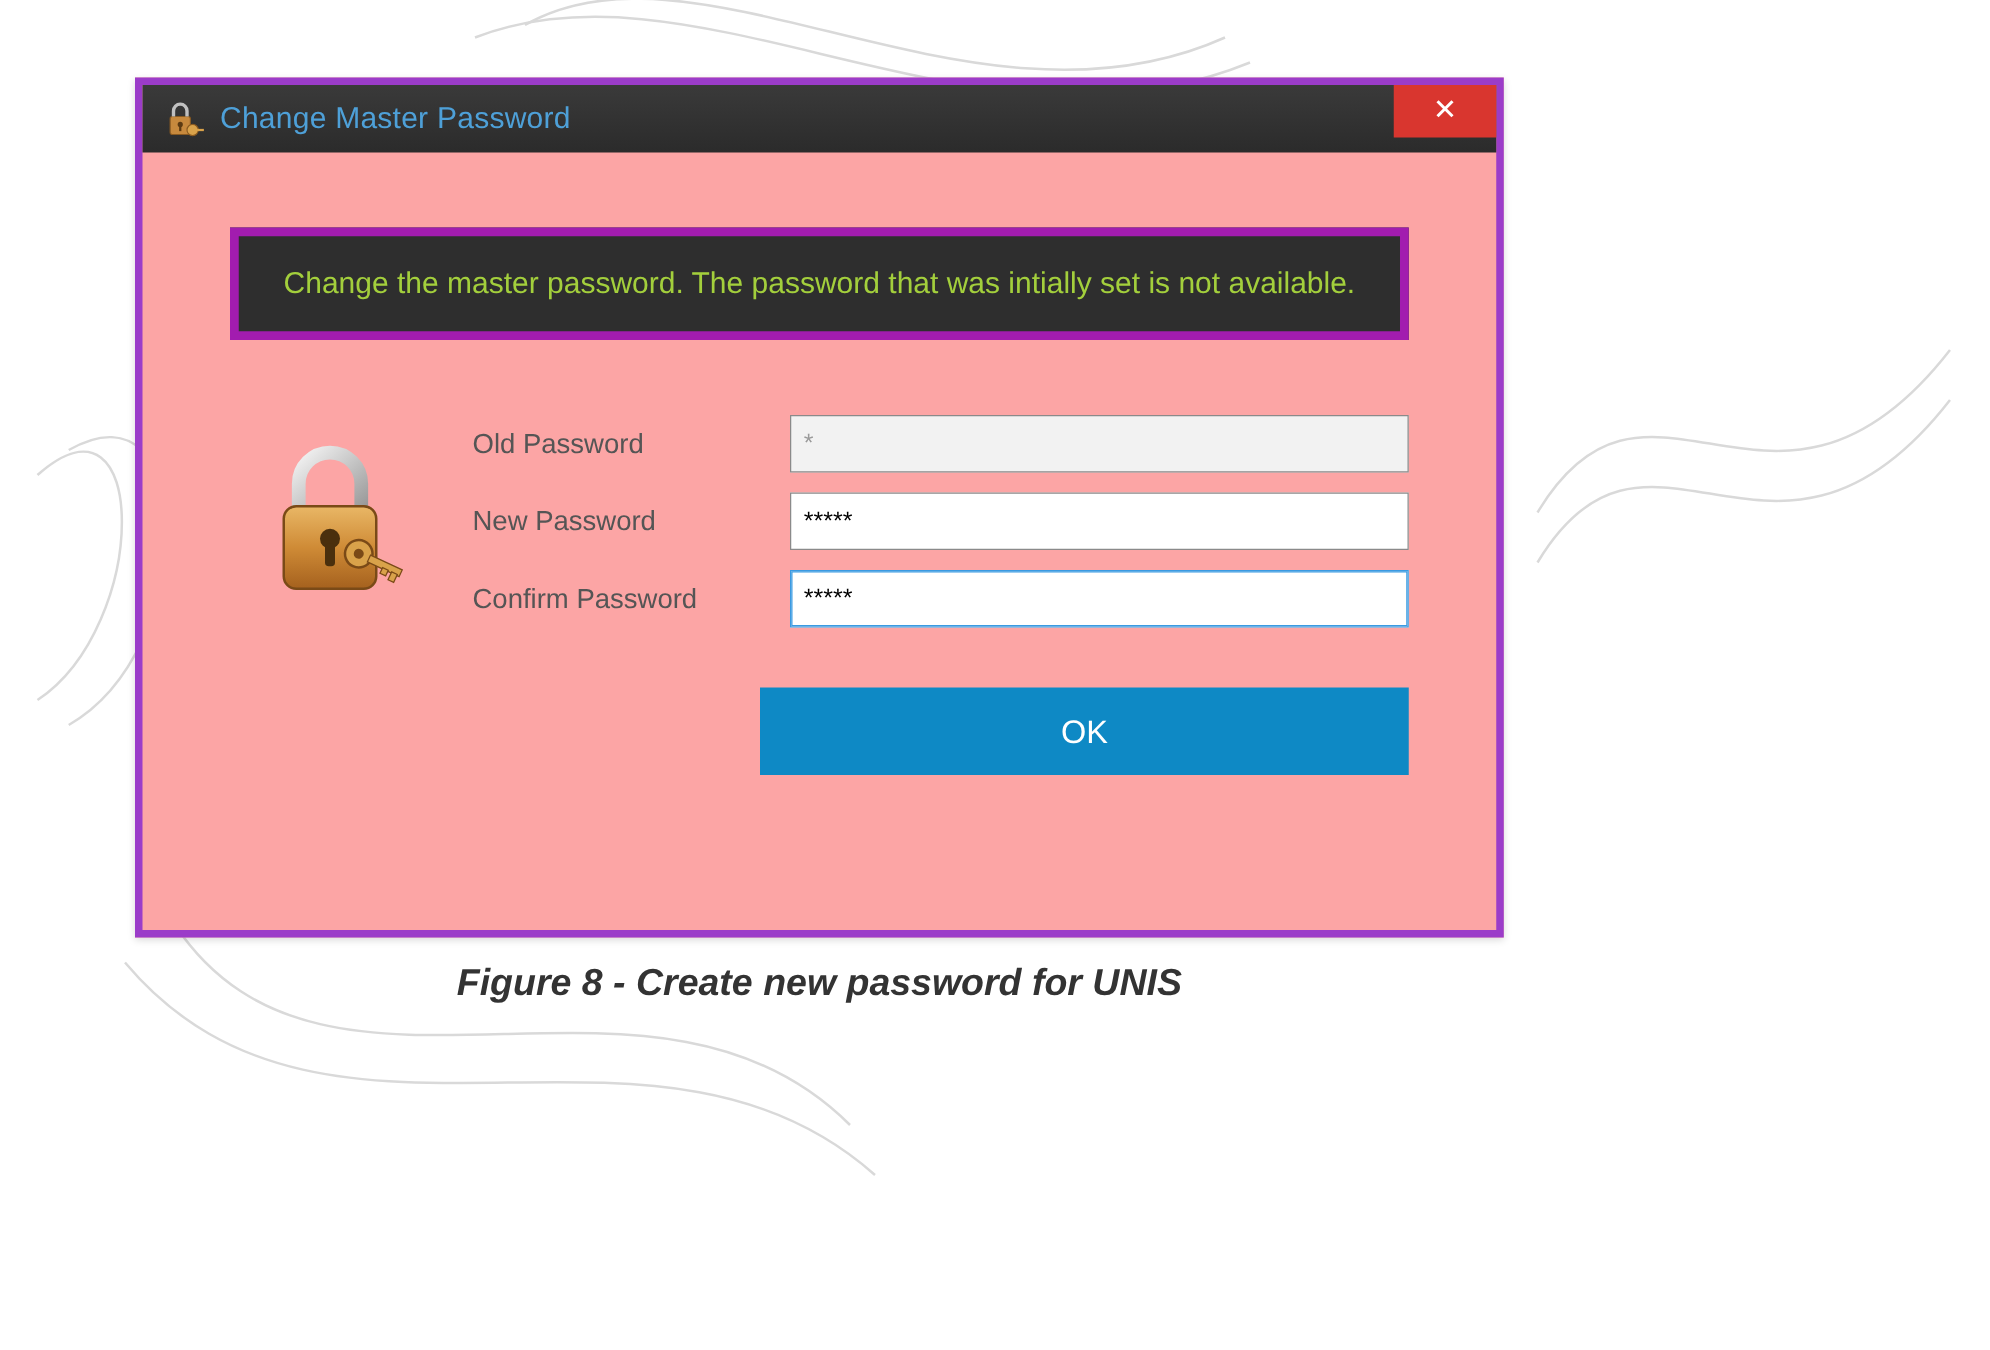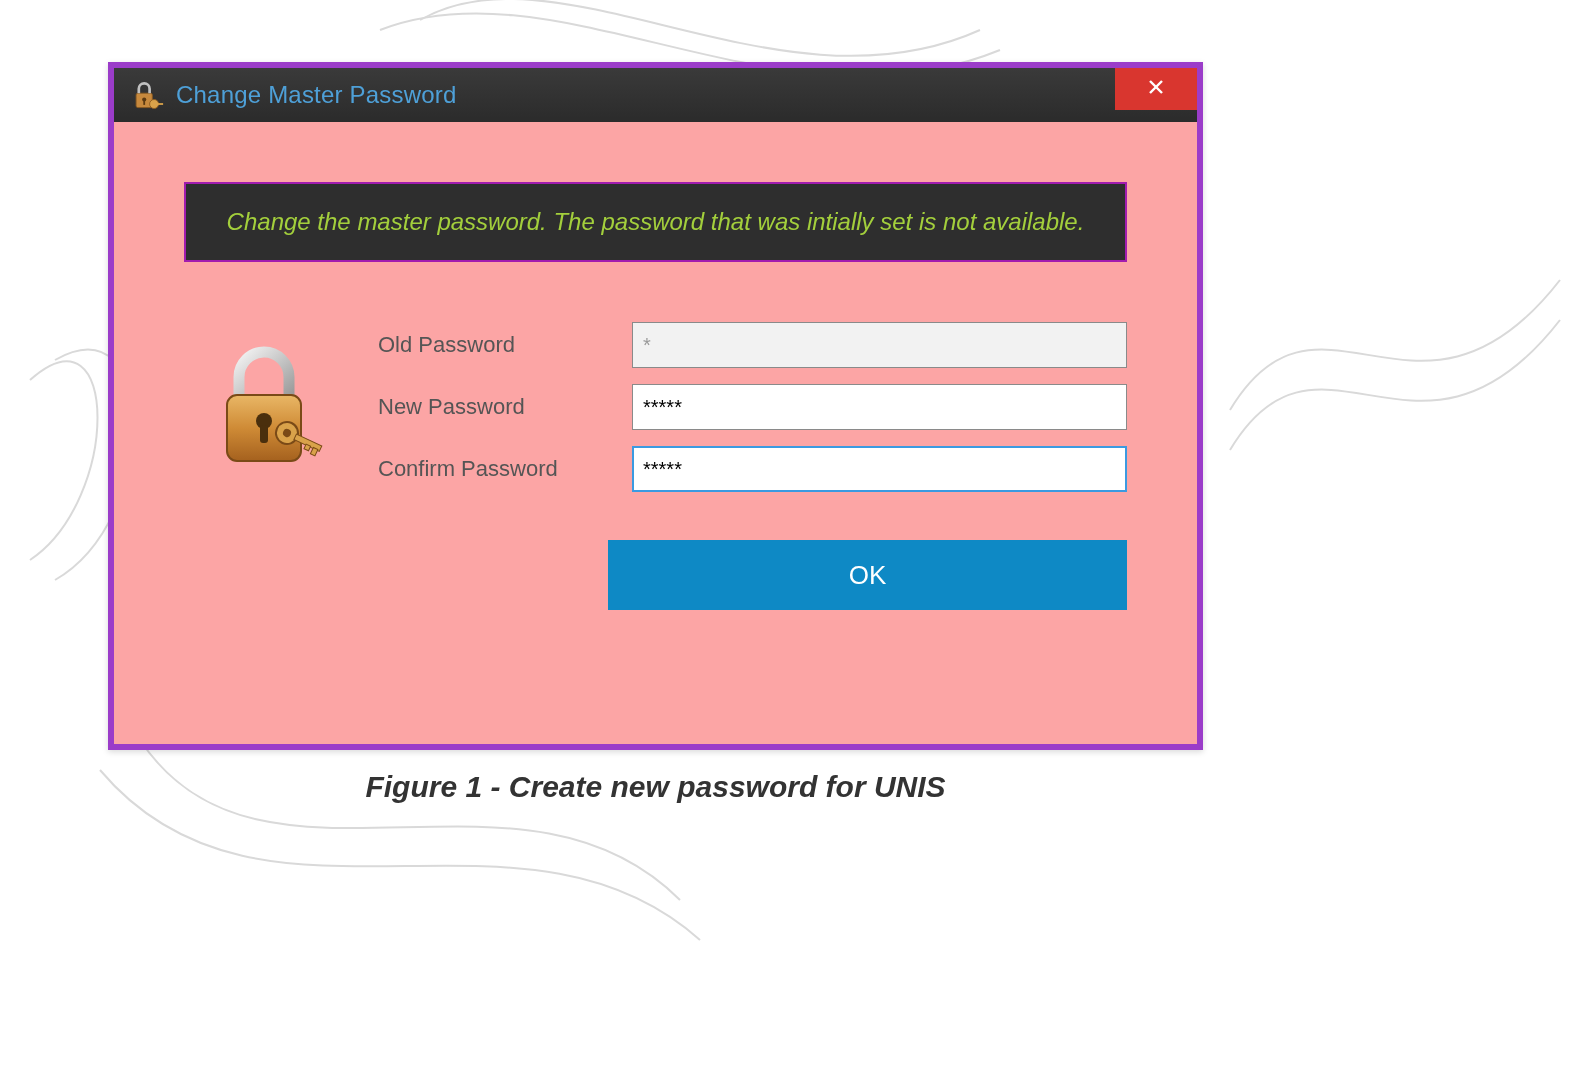--- a/index.html
+++ b/index.html
@@ -60,22 +60,21 @@
       padding: 60px 70px 34px 70px;
     }
 
     .info-banner {
       background: #2e2e2e;
       color: #a3cf3c;
       font-size: 24px;
       line-height: 1.35;
       padding: 22px 30px;
       text-align: center;
-      border: 2px solid #a21caf;
-      font-style: italic;
+      border: 7px solid #a21caf;
     }
 
     .form-area {
       display: grid;
       grid-template-columns: 170px 230px 1fr;
       column-gap: 24px;
       row-gap: 16px;
       align-items: center;
       margin-top: 60px;
     }
@@ -222,13 +221,13 @@
       <div class="fld-label">Confirm Password</div>
       <input class="fld-input focused" type="text" value="*****" style="">
     </div>
 
     <div class="button-row">
       <button class="btn btn-primary">OK</button>
     </div>
   </div>
 </div>
 
-<div class="caption">Figure 1 - Create new password for UNIS</div>
+<div class="caption">Figure 8 - Create new password for UNIS</div>
 
 </body></html>

